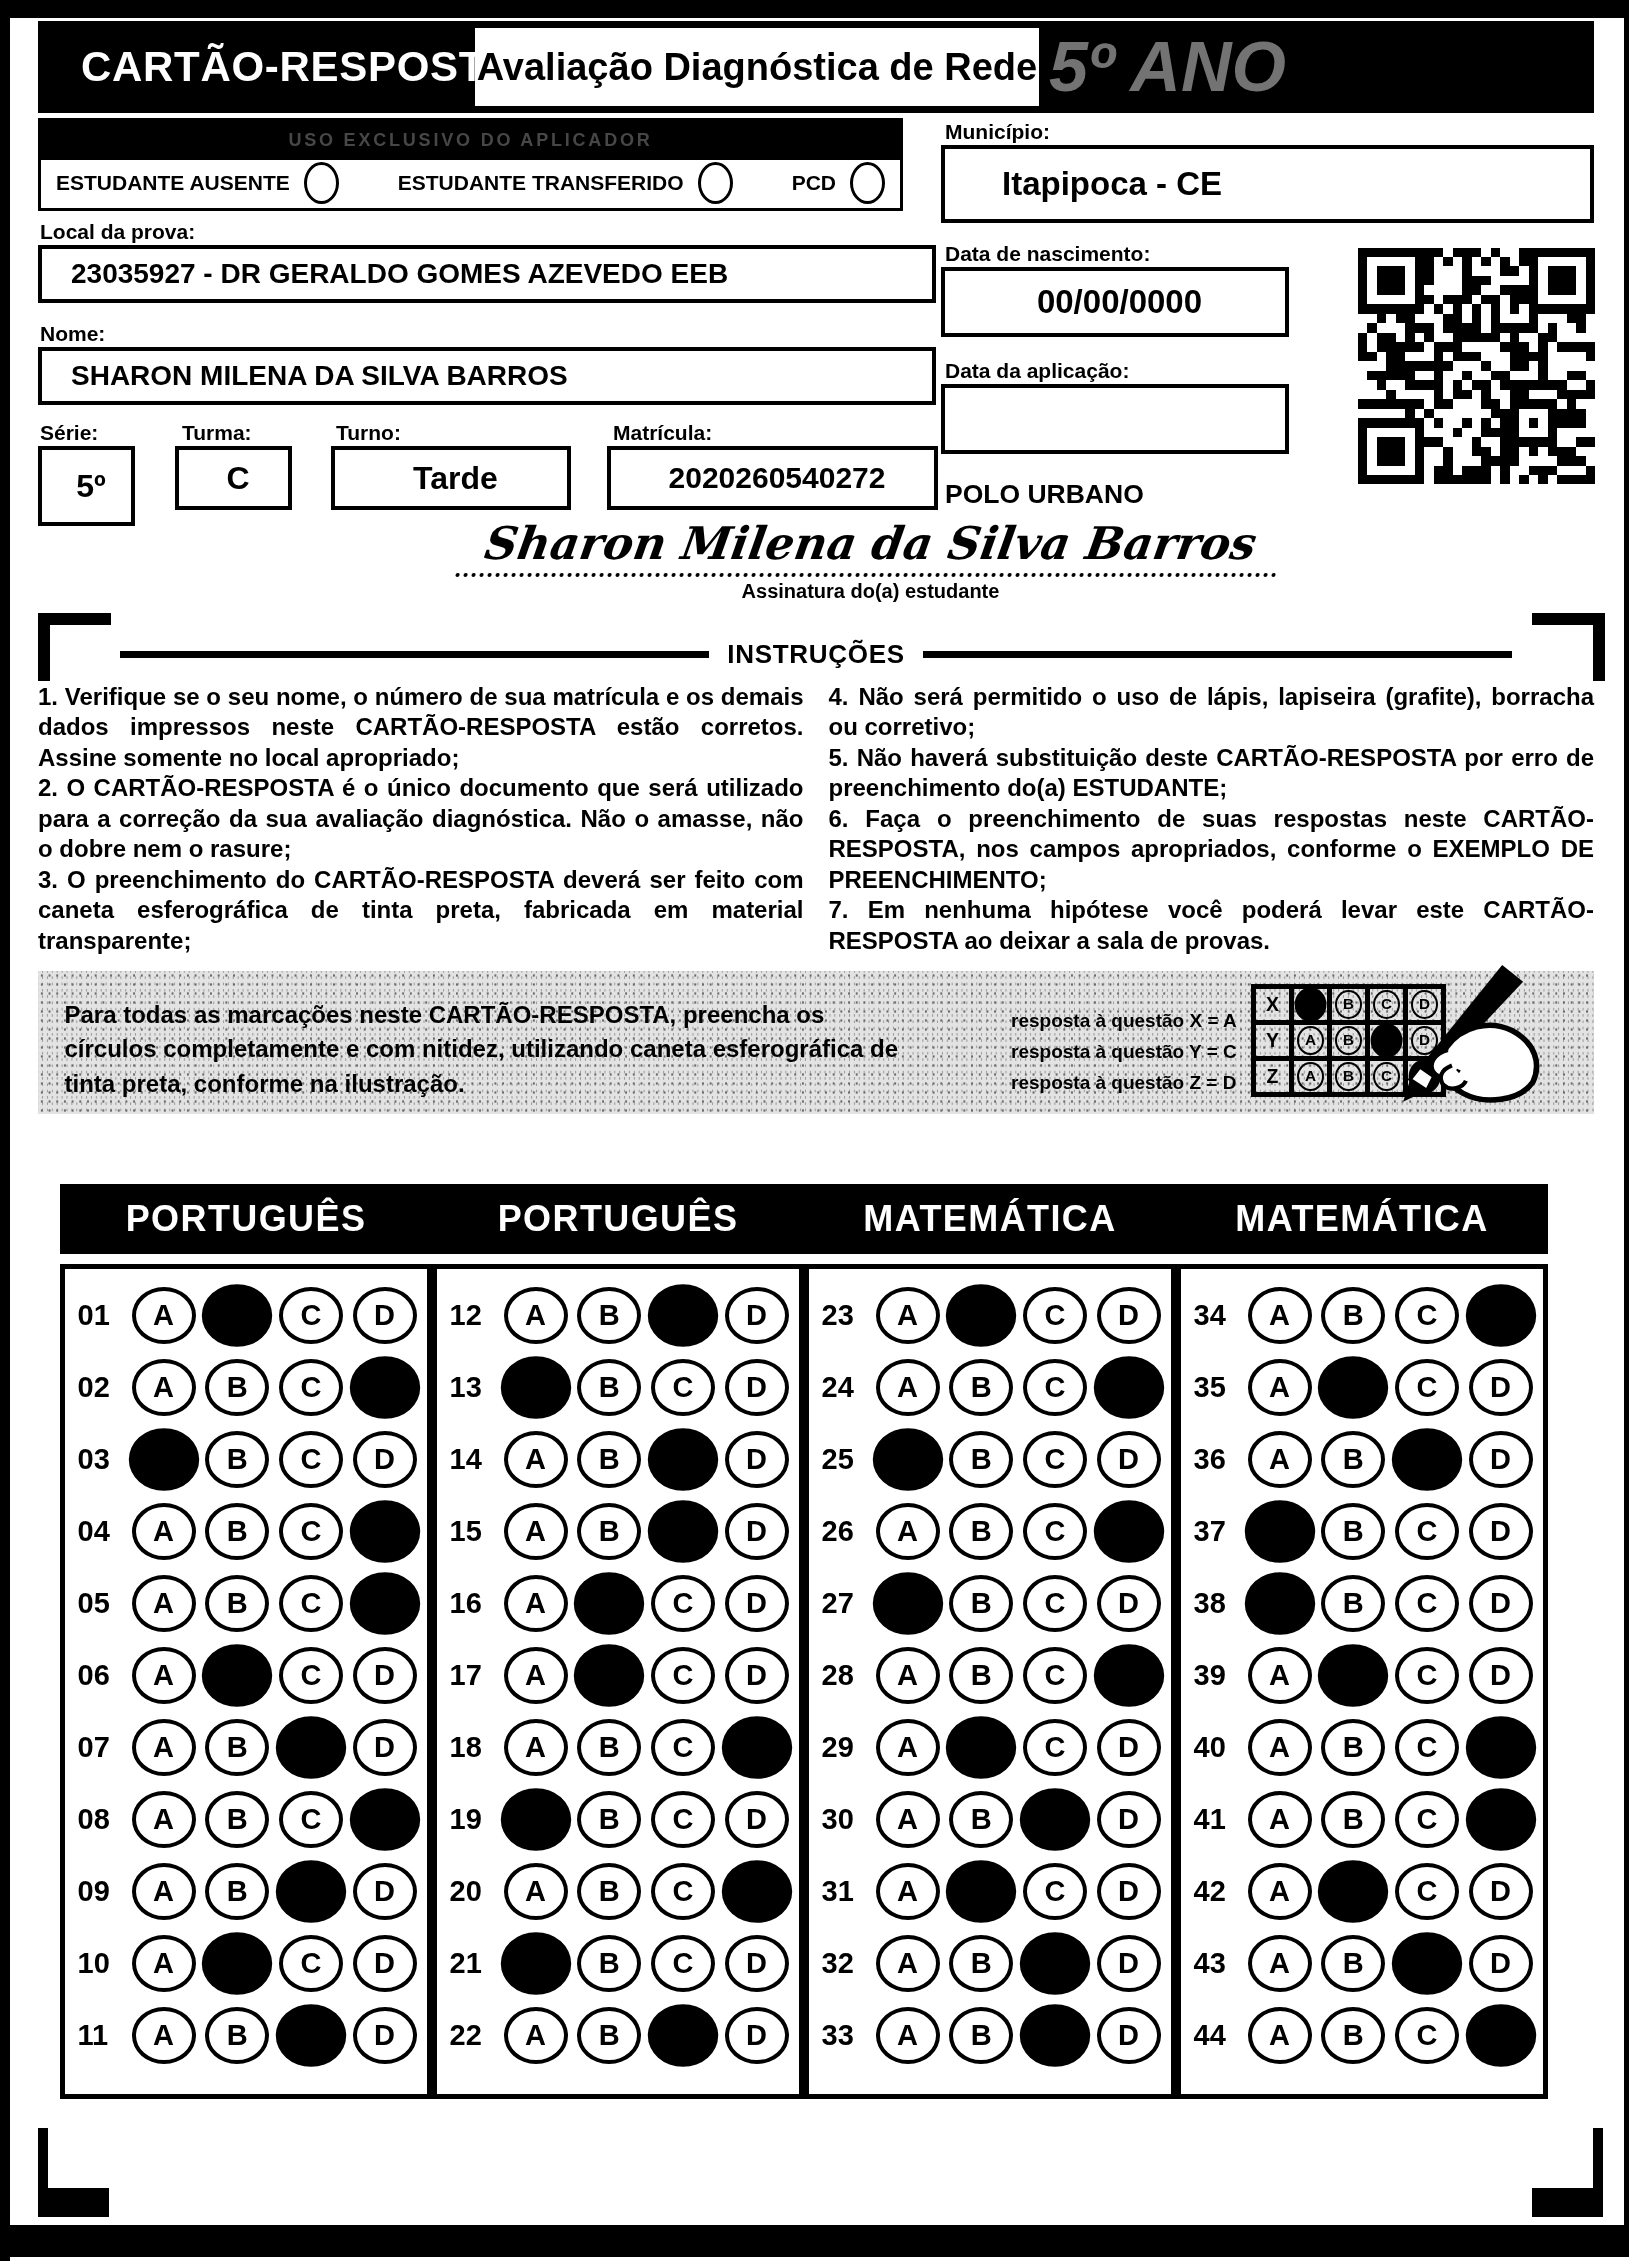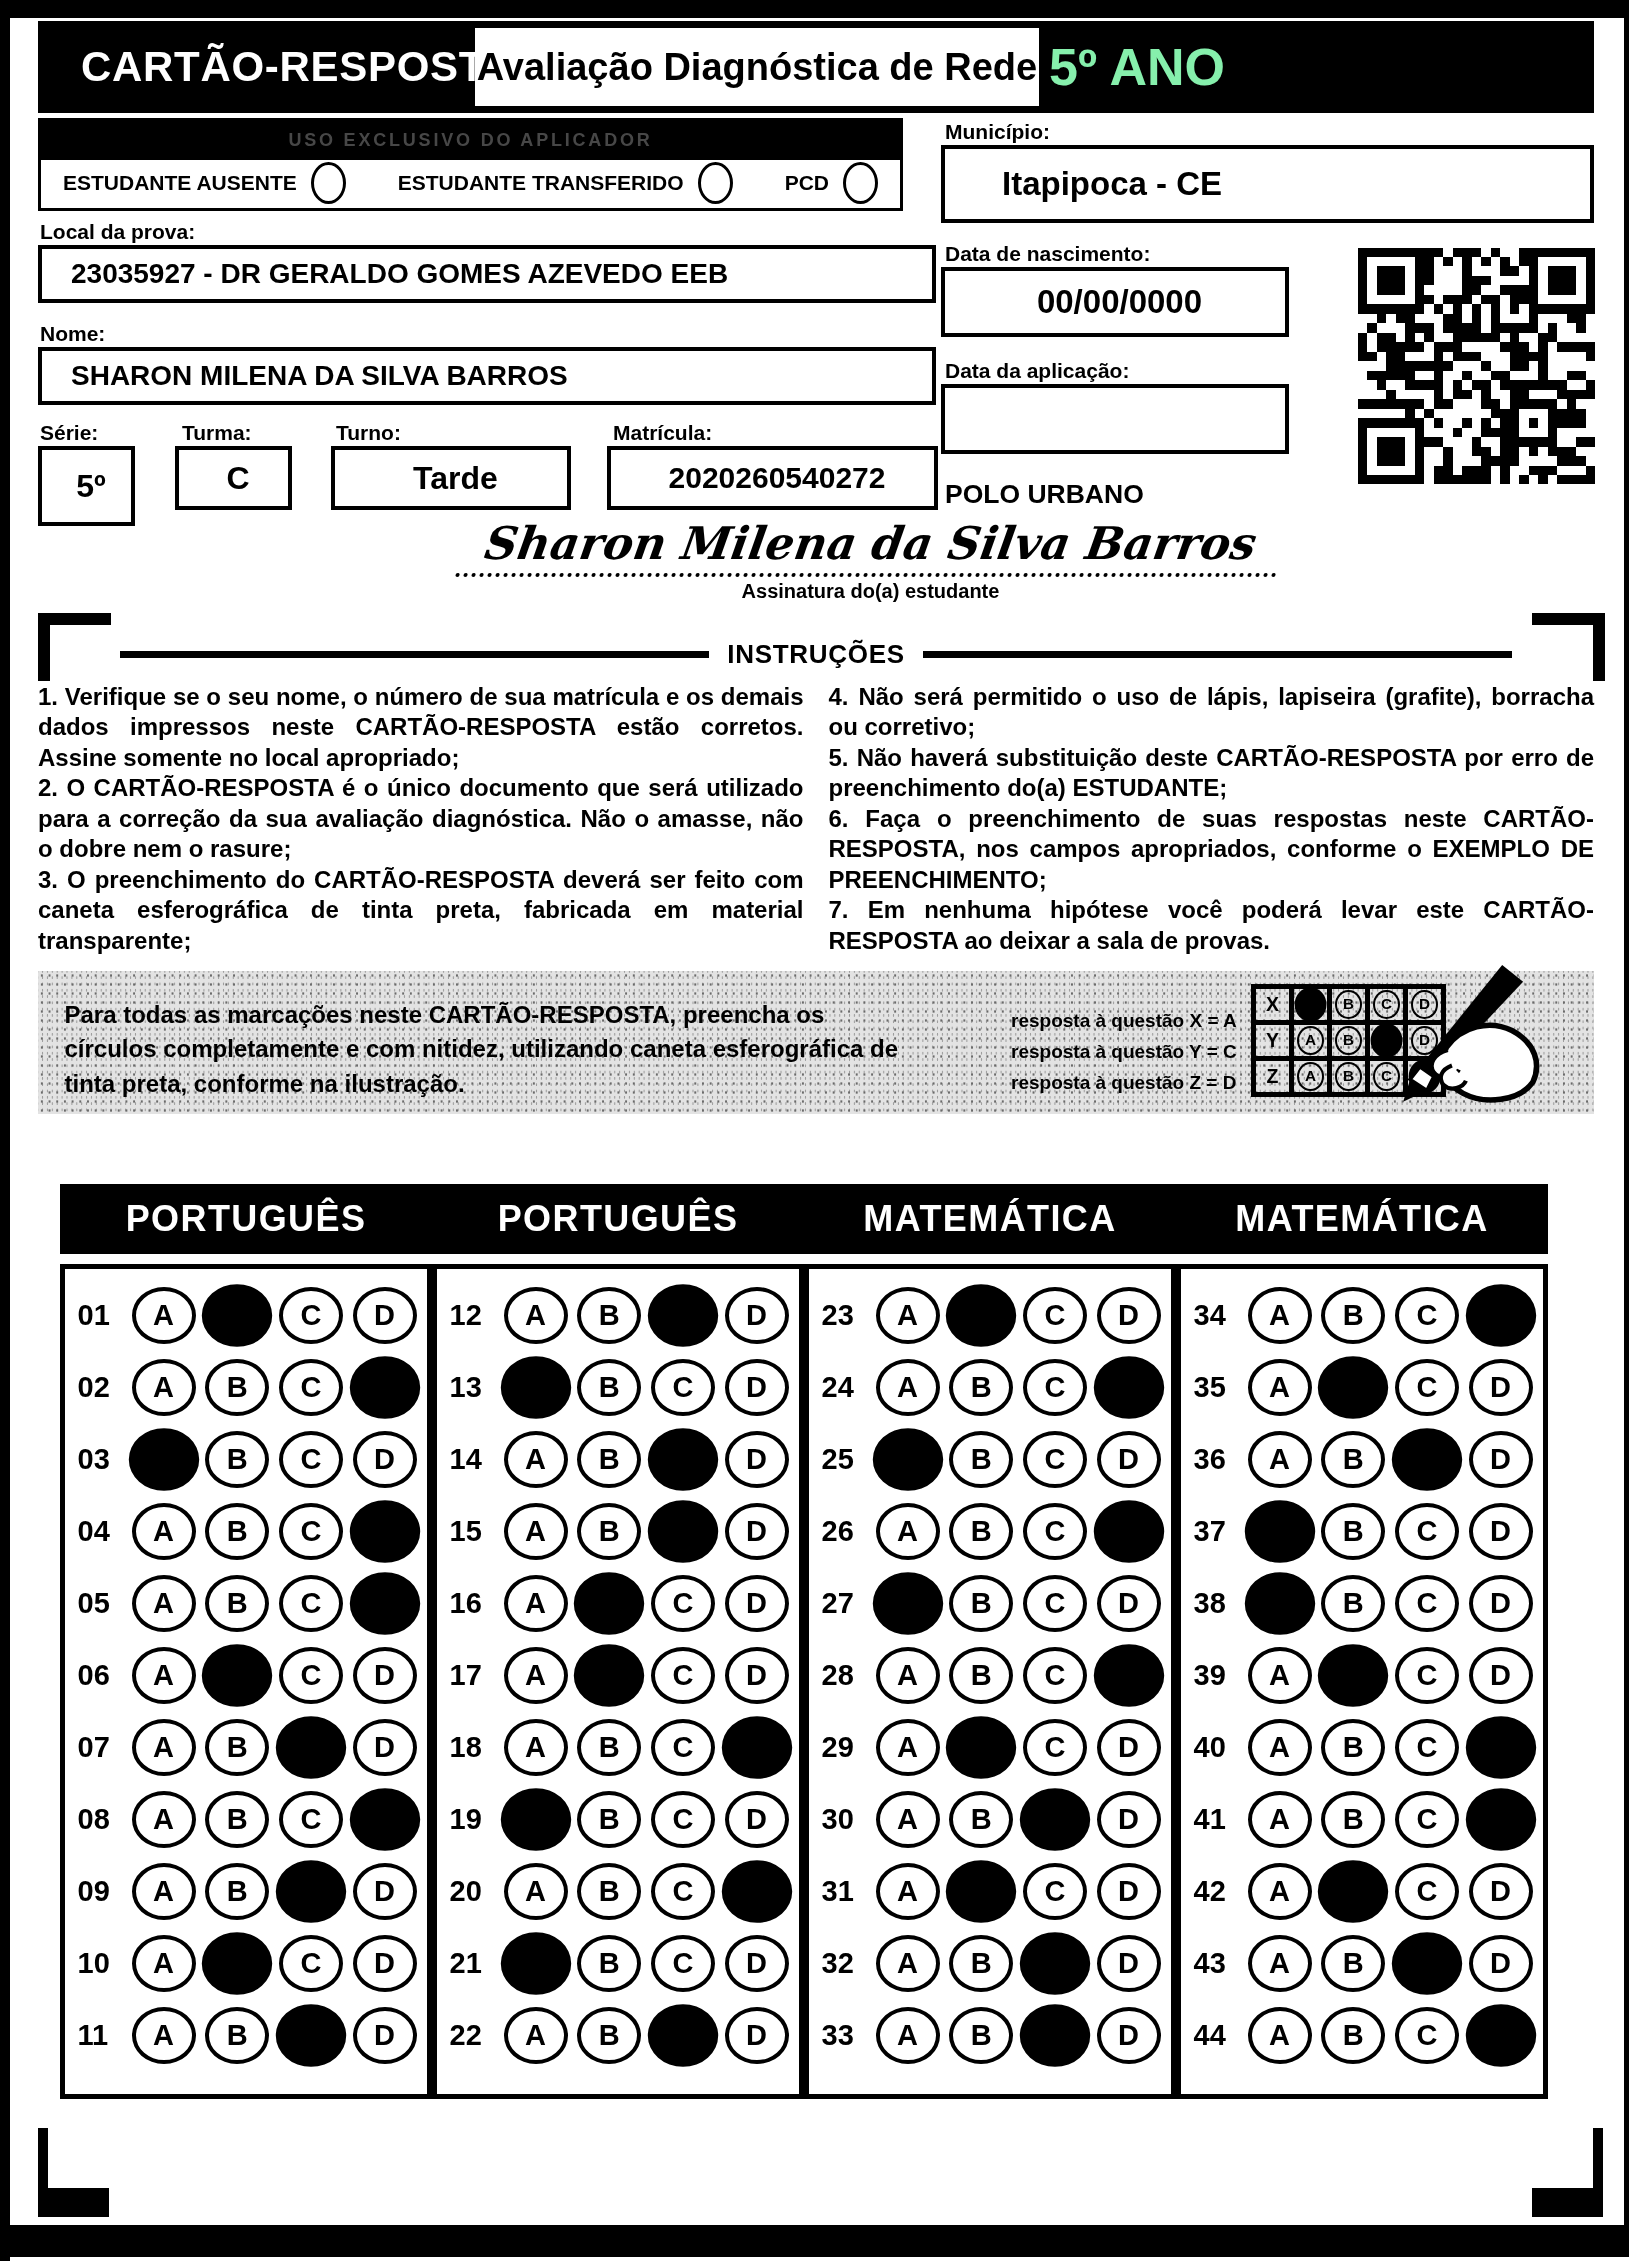--- a/index.html
+++ b/index.html
@@ -12,28 +12,28 @@
   .edge-right{position:absolute;right:0;top:14px;width:4.9px;height:2214px;background:#000;}
   .edge-bottom{position:absolute;left:0;top:2225px;width:100%;height:32px;background:#000;}
 
   
   .titlebar{position:absolute;left:38px;top:21px;width:1556px;height:92px;background:#000;}
   .title-left{position:absolute;left:43px;top:0;height:100%;display:flex;align-items:center;
               color:#fff;font-size:42px;font-weight:bold;letter-spacing:0.7px;}
   .title-center{position:absolute;left:409px;top:7px;width:564px;height:78px;background:#fff;
                 display:flex;align-items:center;justify-content:center;font-size:38px;font-weight:bold;margin-left:28px;}
   .title-right{position:absolute;left:1011px;top:0;height:100%;display:flex;align-items:center;
-               color:#86efac;font-size:52px;font-weight:bold;}
+               color:#737373;font-size:70px;font-weight:bold;font-style:italic;}
 
   
   .applicator{position:absolute;left:38px;top:118px;width:865px;height:93px;border:3.5px solid #000;
               box-sizing:border-box;background:#fff;}
   .applicator-bar{height:39px;background:#000;color:#474747;display:flex;align-items:center;
                   justify-content:center;font-weight:bold;font-size:18px;letter-spacing:2.8px;}
-  .applicator-row{height:46px;display:flex;align-items:center;justify-content:space-between;padding:0 22px;}
+  .applicator-row{height:46px;display:flex;align-items:center;justify-content:space-between;padding:0 15px;}
   .app-opt{display:flex;align-items:center;gap:14px;font-size:21px;font-weight:bold;}
   .app-circle{width:29px;height:36px;border:3.5px solid #000;border-radius:50%;background:#fff;}
 
   
   .flabel{position:absolute;font-size:21px;font-weight:bold;text-align:right;}
   .fbox{position:absolute;border:4.2px solid #000;box-sizing:border-box;background:#fff;
         display:flex;align-items:center;font-weight:bold;padding-left:9px;}
 
   .lbl-local{left:40px;top:220px;}     .box-local{left:38px;top:245px;width:898px;height:58px;font-size:28px;padding-left:29px;}
   .lbl-nome{left:40px;top:322px;}      .box-nome{left:38px;top:347px;width:898px;height:58px;font-size:28px;padding-left:29px;}

